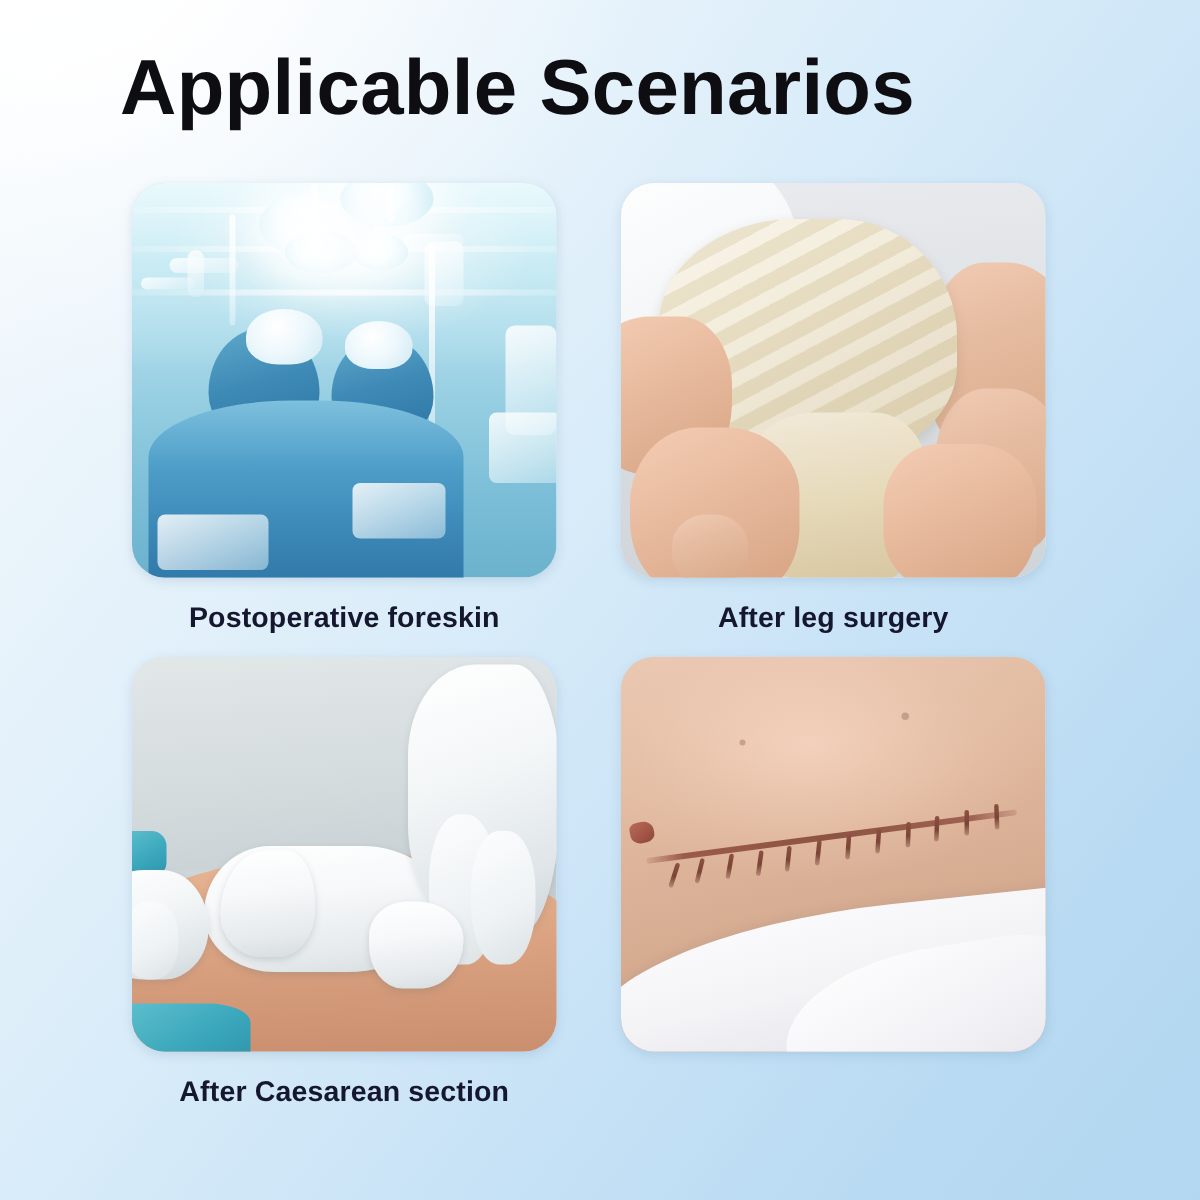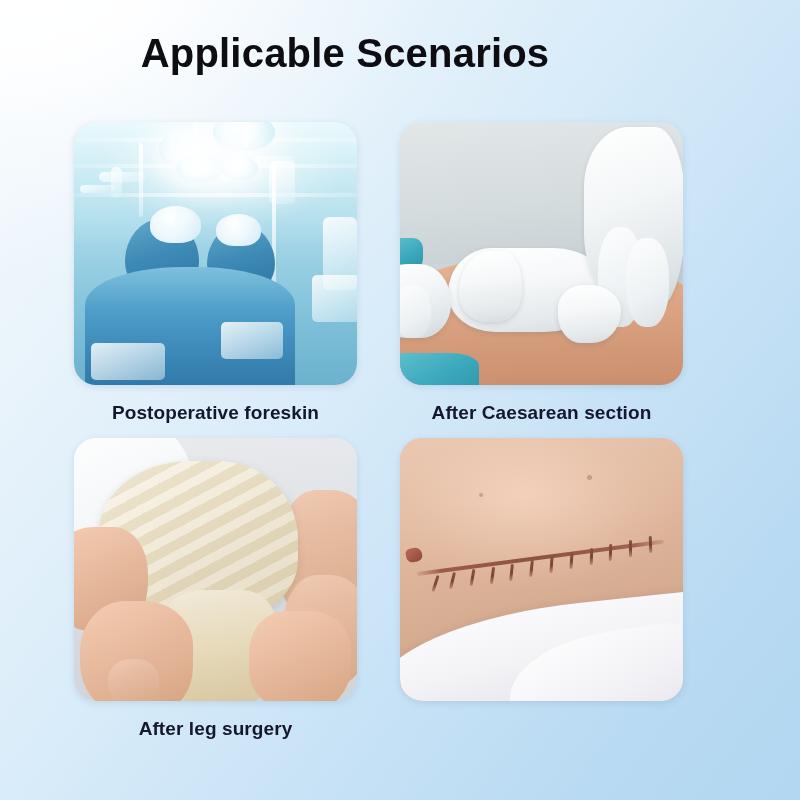--- a/index.html
+++ b/index.html
@@ -18,31 +18,31 @@
     background:
       radial-gradient(ellipse 780px 620px at 4% -6%, #ffffff 0%, rgba(255,255,255,0.92) 16%, rgba(249,252,254,0.55) 33%, rgba(235,245,252,0.18) 52%, rgba(220,238,250,0) 68%),
       linear-gradient(128deg, #f7fafd 0%, #eaf4fb 20%, #d9ecf9 44%, #c7e2f6 66%, #b8daf2 85%, #b3d7f1 100%);
   }
 
   
   .title {
     position:absolute;
     top:30px; left:0; width:690px;
     text-align:center;
-    font-size:40px;
+    font-size:52px;
     font-weight:bold;
     letter-spacing:0.2px;
     color:#0d0d12;
     line-height:1.15;
   }
 
   
   .grid {
     position:absolute;
-    left:74px; top:122px;
+    left:88px; top:122px;
     width:609px;
     display:grid;
     grid-template-columns: 283px 283px;
     grid-template-rows: auto auto;
     column-gap:43px;
     row-gap:13px;
   }
 
   .cell { width:283px; }
 
@@ -286,54 +286,54 @@
           <div class="or-equip" style="left:52%; top:76%; width:22%; height:14%;"></div>
           <div class="or-equip" style="left:6%; top:84%; width:26%; height:14%;"></div>
           <div class="or-glow"></div>
         </div>
       </div>
       <div class="caption">Postoperative foreskin</div>
     </div>
 
     <div class="cell">
       <div class="photo">
+        <div class="scene legwrap">
+          <div class="lw-bg"></div>
+          <div class="lw-coat"></div>
+          <div class="lw-skin" style="right:-6%; top:20%; width:34%; height:50%;"></div>
+          <div class="lw-skin" style="right:-4%; top:52%; width:30%; height:42%;"></div>
+          <div class="lw-bandage" style="left:9%; top:9%; width:70%; height:62%;"></div>
+          <div class="lw-tail" style="left:30%; top:58%; width:42%; height:44%;"></div>
+          <div class="lw-hand" style="left:-8%; top:34%; width:34%; height:40%; border-radius:44% 36% 30% 46% / 40% 44% 48% 38%;"></div>
+          <div class="lw-hand" style="left:2%; top:62%; width:40%; height:42%; border-radius:40% 44% 30% 34% / 46% 40% 40% 44%;"></div>
+          <div class="lw-hand" style="left:62%; top:66%; width:36%; height:38%; border-radius:36% 40% 40% 44% / 42% 38% 44% 40%;"></div>
+          <div class="lw-skin" style="left:12%; top:84%; width:18%; height:18%; border-radius:44%;"></div>
+        </div>
+      </div>
+      <div class="caption">After leg surgery</div>
+    </div>
+
+    <div class="cell">
+      <div class="photo">
         <div class="scene caesar">
           <div class="cs-wall"></div>
           <div class="cs-abdomen"></div>
           <div class="cs-teal" style="left:-4%; top:44%; width:12%; height:12%; border-radius:4px 10px 10px 4px;"></div>
           <div class="cs-teal" style="left:-6%; bottom:-4%; width:34%; height:16%; border-radius:0 30% 0 0;"></div>
           <div class="cs-pad" style="left:17%; top:48%; width:56%; height:32%;"></div>
           <div class="cs-pad" style="left:21%; top:49%; width:22%; height:27%; border-radius:50% 30% 40% 44% / 60% 50% 44% 40%;"></div>
           <div class="cs-glove" style="left:65%; top:2%; width:36%; height:68%; border-radius:44% 30% 26% 52% / 34% 46% 54% 40%;"></div>
           <div class="cs-finger" style="left:70%; top:40%; width:16%; height:38%;"></div>
           <div class="cs-finger" style="left:80%; top:44%; width:15%; height:34%;"></div>
           <div class="cs-glove" style="left:-10%; top:54%; width:28%; height:28%;"></div>
           <div class="cs-finger" style="left:-2%; top:62%; width:13%; height:20%;"></div>
           <div class="cs-pad" style="left:56%; top:62%; width:22%; height:22%; border-radius:40% 50% 46% 36% / 40% 44% 56% 50%;"></div>
         </div>
       </div>
       <div class="caption">After Caesarean section</div>
-    </div>
-
-    <div class="cell">
-      <div class="photo">
-        <div class="scene legwrap">
-          <div class="lw-bg"></div>
-          <div class="lw-coat"></div>
-          <div class="lw-skin" style="right:-6%; top:20%; width:34%; height:50%;"></div>
-          <div class="lw-skin" style="right:-4%; top:52%; width:30%; height:42%;"></div>
-          <div class="lw-bandage" style="left:9%; top:9%; width:70%; height:62%;"></div>
-          <div class="lw-tail" style="left:30%; top:58%; width:42%; height:44%;"></div>
-          <div class="lw-hand" style="left:-8%; top:34%; width:34%; height:40%; border-radius:44% 36% 30% 46% / 40% 44% 48% 38%;"></div>
-          <div class="lw-hand" style="left:2%; top:62%; width:40%; height:42%; border-radius:40% 44% 30% 34% / 46% 40% 40% 44%;"></div>
-          <div class="lw-hand" style="left:62%; top:66%; width:36%; height:38%; border-radius:36% 40% 40% 44% / 42% 38% 44% 40%;"></div>
-          <div class="lw-skin" style="left:12%; top:84%; width:18%; height:18%; border-radius:44%;"></div>
-        </div>
-      </div>
-      <div class="caption">After leg surgery</div>
     </div>
 
     <div class="cell">
       <div class="photo">
         <div class="scene incision">
           <div class="in-skin"></div>
           <div class="in-dot" style="left:66%; top:14%;"></div>
           <div class="in-dot" style="left:28%; top:21%; width:4px; height:4px;"></div>
           <div class="in-nick"></div>
           <div class="in-line"></div>

